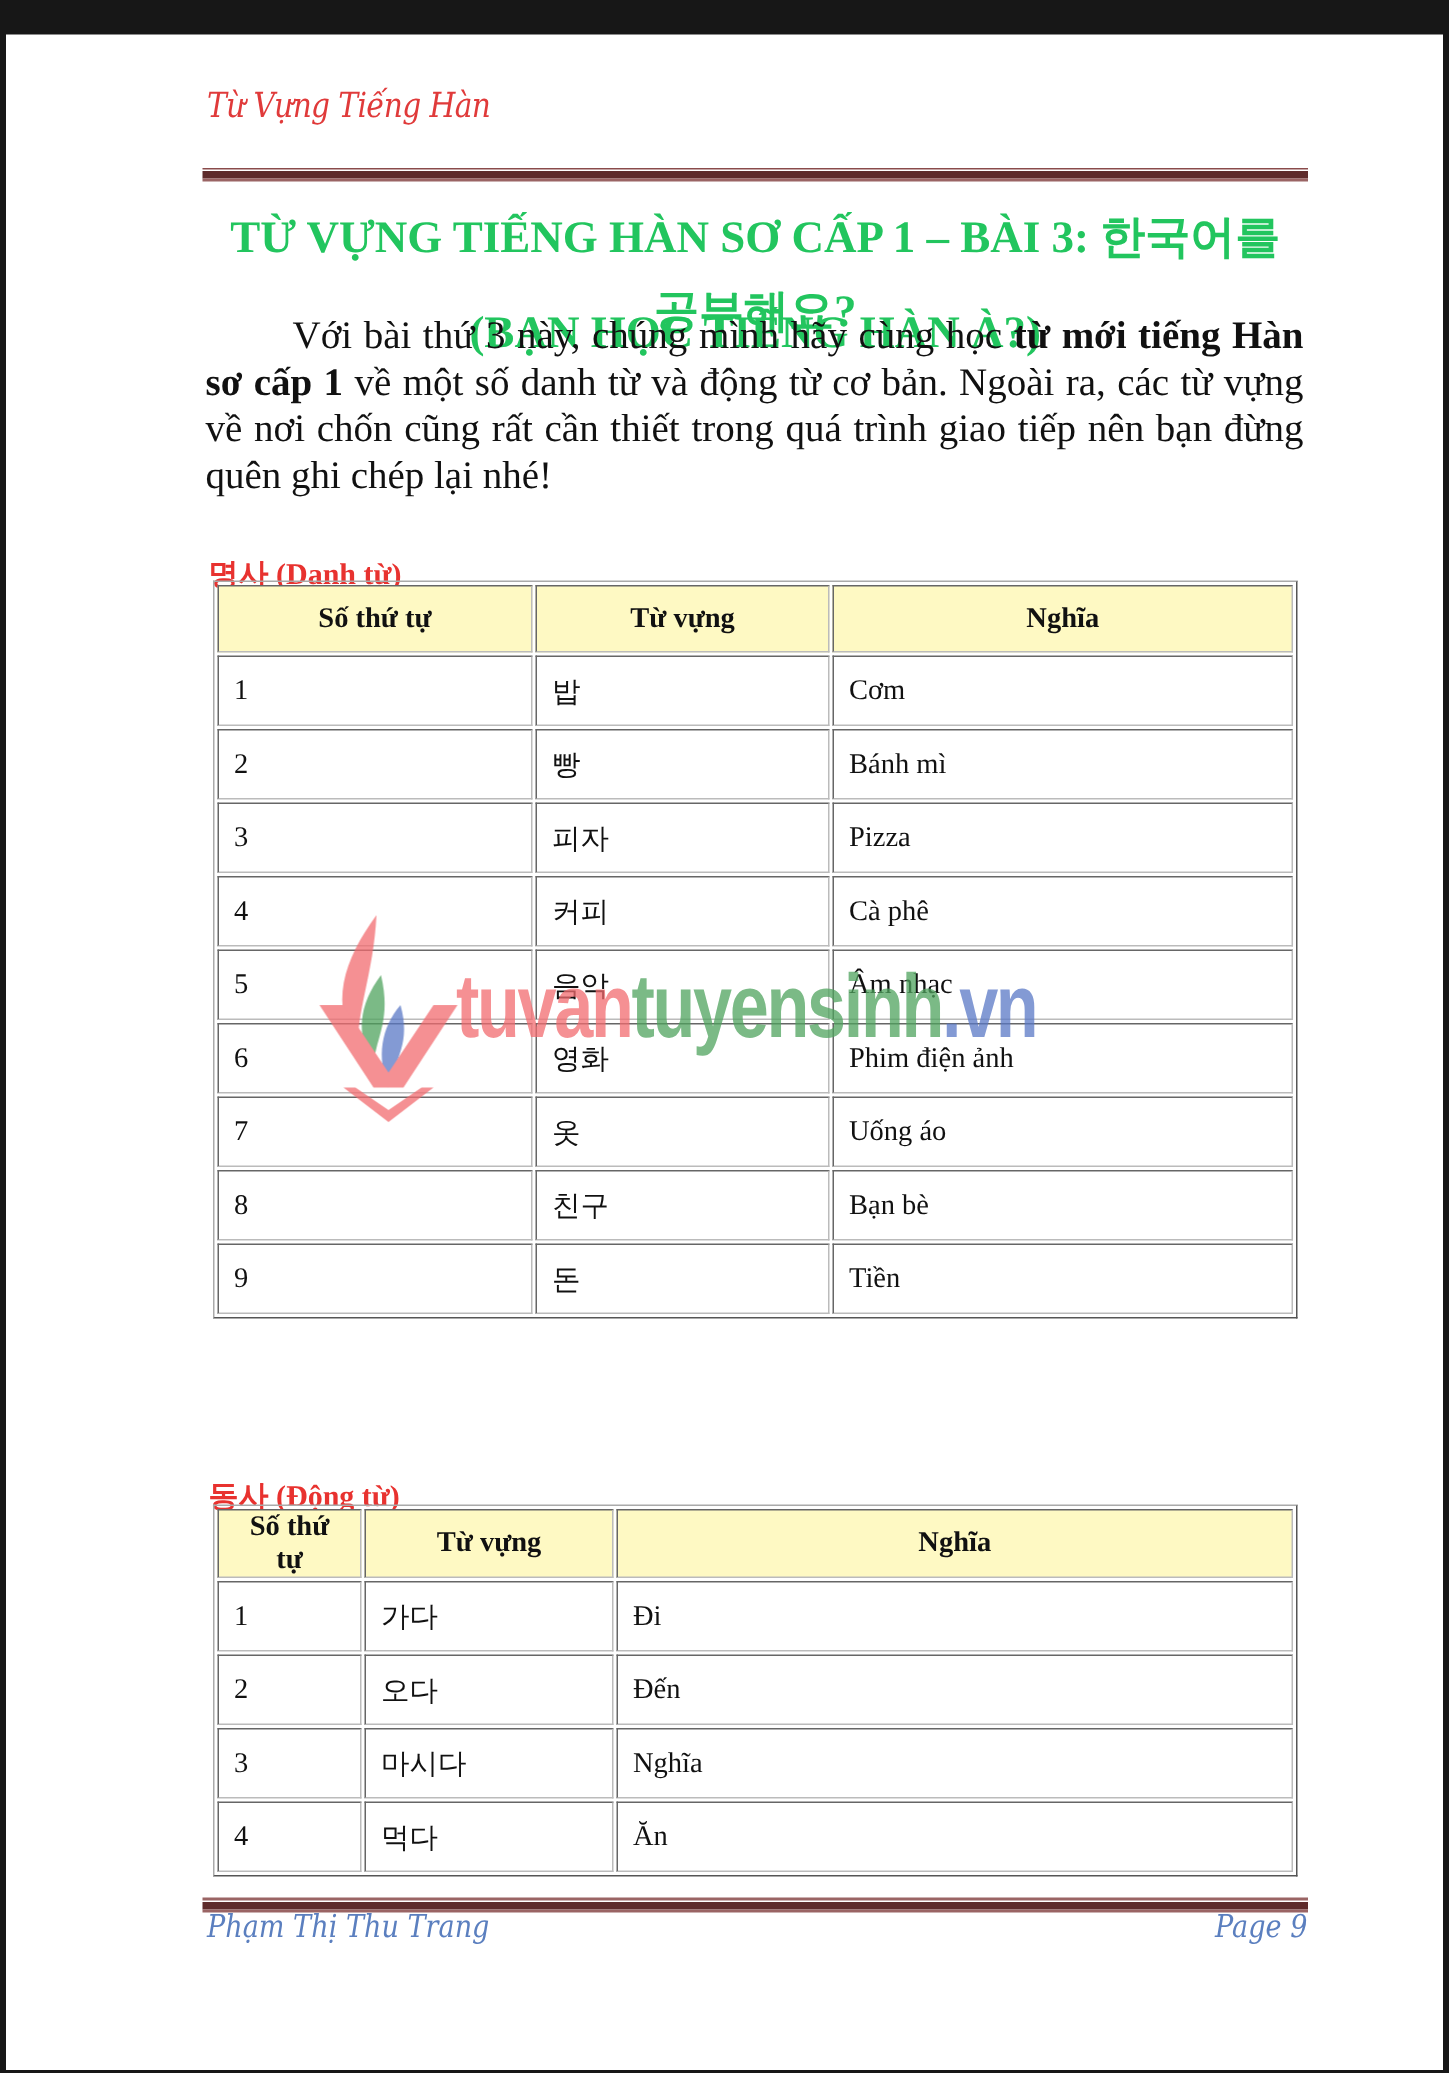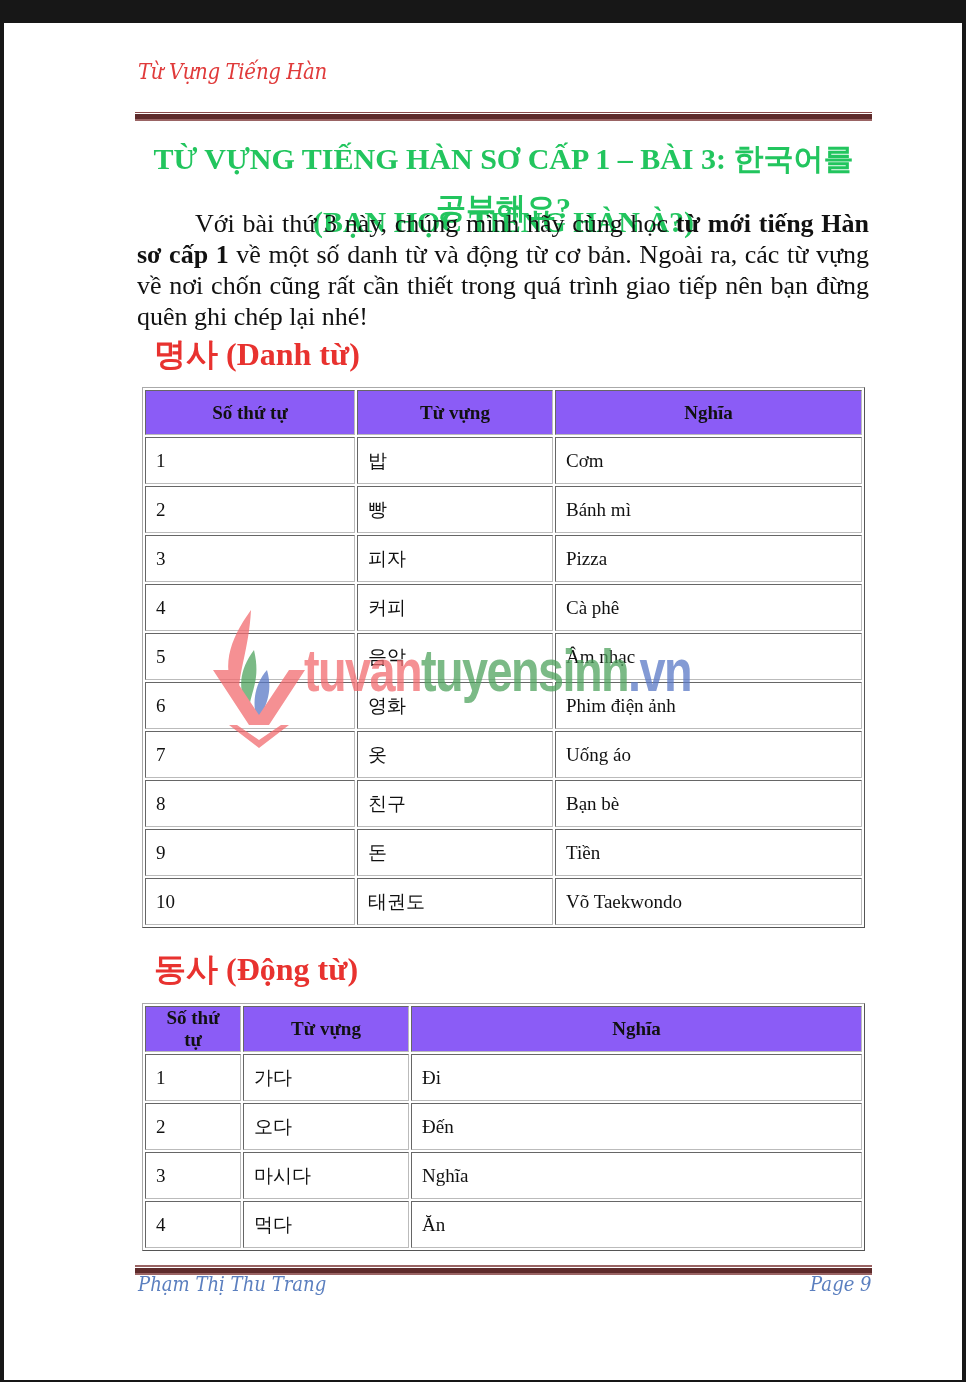--- a/index.html
+++ b/index.html
@@ -21,33 +21,33 @@
   .title {
     position: absolute; left: 135px; width: 737px; text-align: center; color: #22c55e;
     font-weight: bold; font-size: 30px; line-height: 49px;
   }
   .intro {
     position: absolute; left: 137px; top: 208px; width: 732px; font-size: 26px; line-height: 31px;
     color: #111; text-align: justify; text-indent: 58px;
   }
   .intro b { font-weight: bold; }
   .section {
-    position: absolute; left: 154px; color: #e8322f; font-weight: bold; font-size: 32px;
+    position: absolute; left: 139px; color: #e8322f; font-weight: bold; font-size: 20px; margin-top: 36px;
   }
   table.vocab {
     position: absolute; border-collapse: separate; border-spacing: 2px;
     border: 1px solid #777; border-top-color: #aaa; border-left-color: #aaa;
     border-right-color: #555; border-bottom-color: #555;
   }
   table.vocab th, table.vocab td {
     border: 1px solid #999; border-top-color: #666; border-left-color: #666;
     border-right-color: #bbb; border-bottom-color: #bbb;
     font-size: 19px; color: #111; padding: 0 10px;
   }
-  table.vocab th { background: #8b5cf6; font-weight: bold; text-align: center; height: 43px; }
+  table.vocab th { background: #fef9c3; font-weight: bold; text-align: center; height: 43px; }
   table.vocab td { height: 45px; text-align: left; }
   .t1 { left: 142px; top: 364px; width: 723px; }
   .t2 { left: 142px; top: 980px; width: 723px; }
   .watermark {
     position: absolute; left: 209px; top: 590px; pointer-events: none; opacity: 0.75;
   }
   .wm-text {
     position: absolute; left: 95px; top: 46px; font-family: "Liberation Sans", sans-serif; font-weight: bold;
     font-size: 60px; letter-spacing: -2px; white-space: nowrap; transform: scaleX(0.78); transform-origin: left;
   }
@@ -128,25 +128,20 @@
     <tr>
         <td>8</td>
         <td>친구</td>
         <td>Bạn bè</td>
       </tr>
     <tr>
         <td>9</td>
         <td>돈</td>
         <td>Tiền</td>
       </tr>
-    <tr>
-        <td>10</td>
-        <td>태권도</td>
-        <td>Võ Taekwondo</td>
-      </tr>
   </tbody>
 </table>
 
 <div class="section" style="top:948px;text-align:center;">동사 (Động từ)</div>
 
 <table class="vocab t2" style="top:1003px;">
   <colgroup>
       <col style="width:96px">
       <col style="width:166px">
       <col>

